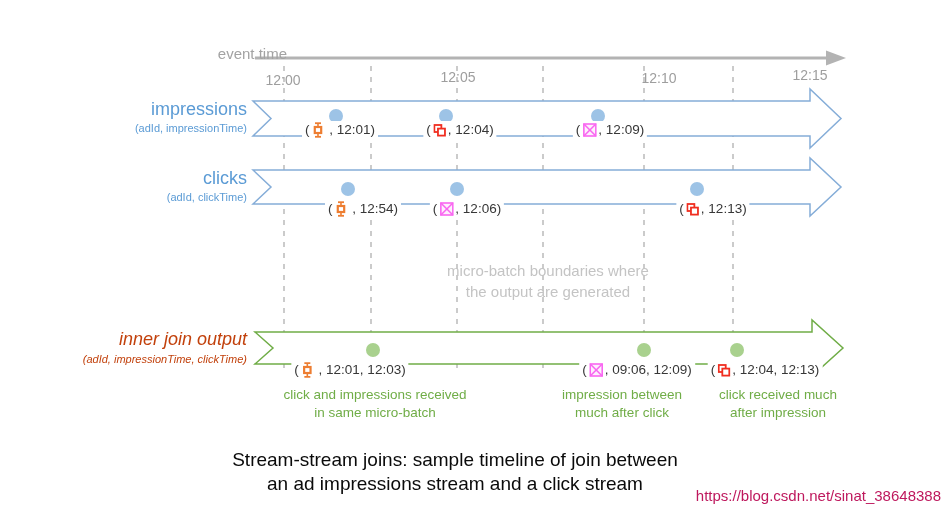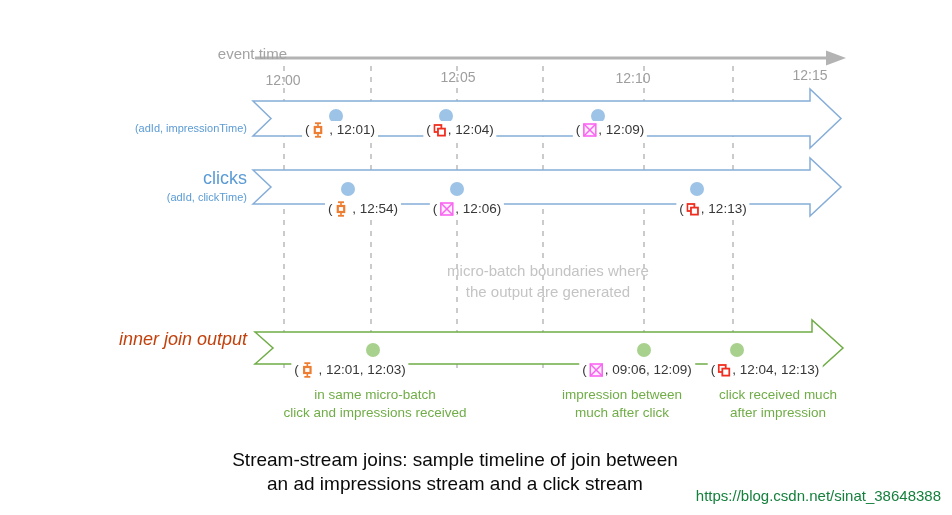--- a/index.html
+++ b/index.html
@@ -24,21 +24,21 @@
   .evt span{white-space:pre;}
   .evt svg{margin:0 2px;flex:0 0 auto;}
   
   .note{transform:translateX(-50%);text-align:center;white-space:nowrap;}
   .note.batch{font-size:15px;line-height:21px;color:#c4c4c4;margin-top:11px;}
   .note.ann{font-size:13.5px;line-height:18px;color:#70ad47;}
   .caption{
     transform:translateX(-50%);text-align:center;font-size:19px;
     line-height:24px;color:#0a0a0a;white-space:nowrap;
   }
-  .watermark{font-size:15px;color:#15803d;white-space:nowrap;}
+  .watermark{font-size:15px;color:#be185d;white-space:nowrap;}
   svg.layer{position:absolute;left:0;top:0;}
 </style>
 </head>
 <body>
 
 <div id="canvas">
 
   <svg class="layer" width="952" height="515" viewBox="0 0 952 515">
 
     <g stroke="#bfbfbf" stroke-width="1.6" stroke-dasharray="5 6">
@@ -76,29 +76,31 @@
     <g fill="#a9d18e">
       <circle cx="373" cy="350" r="7"></circle>
       <circle cx="644" cy="350" r="7"></circle>
       <circle cx="737" cy="350" r="7"></circle>
     </g>
   </svg>
 
   <div class="abs rowlabel graytxt" style="top:45px;font-size:15px;padding-left:40px;">event time</div>
   <div class="abs tick" style="left:283px;top:36px;">12:00</div>
   <div class="abs tick" style="left:458px;top:33px;text-align:center;">12:05</div>
-  <div class="abs tick" style="left:633px;top:34px;">12:10</div>
+  <div class="abs tick" style="left:659px;top:34px;">12:10</div>
   <div class="abs tick" style="left:810px;top:31px;">12:15</div>
 
+  <div class="abs rowlabel blue big" style="top:99px;font-size:18px;">impressions</div>
   <div class="abs rowlabel blue schema" style="top:122px;font-size:11px;">(adId, impressionTime)</div>
 
   <div class="abs rowlabel blue big" style="top:168px;font-size:18px;">clicks</div>
   <div class="abs rowlabel blue schema" style="top:191px;font-size:11px;">(adId, clickTime)</div>
 
   <div class="abs rowlabel green big" style="top:329px;font-size:18px;">inner join output</div>
+  <div class="abs rowlabel green schema" style="top:353px;font-size:11px;">(adId, impressionTime,  clickTime)</div>
 
   <div class="abs evt" style="left:340px;top:121px;">
     <span>(</span>
     <svg width="12" height="16" viewBox="0 0 12 16">
       <g stroke="#ed7d31" fill="none">
           <line x1="3" y1="1.2" x2="9" y2="1.2" stroke-width="1.8"></line>
           <line x1="6" y1="1" x2="6" y2="15" stroke-width="1.6"></line>
           <line x1="3" y1="14.8" x2="9" y2="14.8" stroke-width="1.8"></line>
           <rect x="2.8" y="5" width="6.4" height="6" stroke-width="2.2" fill="#fff"></rect>
         </g>
@@ -194,22 +196,22 @@
     </svg>
     <span>, 12:04, 12:13)</span>
   </div>
 
   <div class="abs note batch" style="left:548px;top:249px;">
     <div>micro-batch boundaries where</div>
     <div>the output are generated</div>
   </div>
 
   <div class="abs note ann" style="left:375px;top:386px;">
+    <div>click and impressions received</div>
     <div>in same micro-batch</div>
-    <div>click and impressions received</div>
   </div>
   <div class="abs note ann" style="left:622px;top:386px;">
     <div>impression between</div>
     <div>much after click</div>
   </div>
   <div class="abs note ann" style="left:778px;top:386px;">
     <div>click received much</div>
     <div>after impression</div>
   </div>
 

